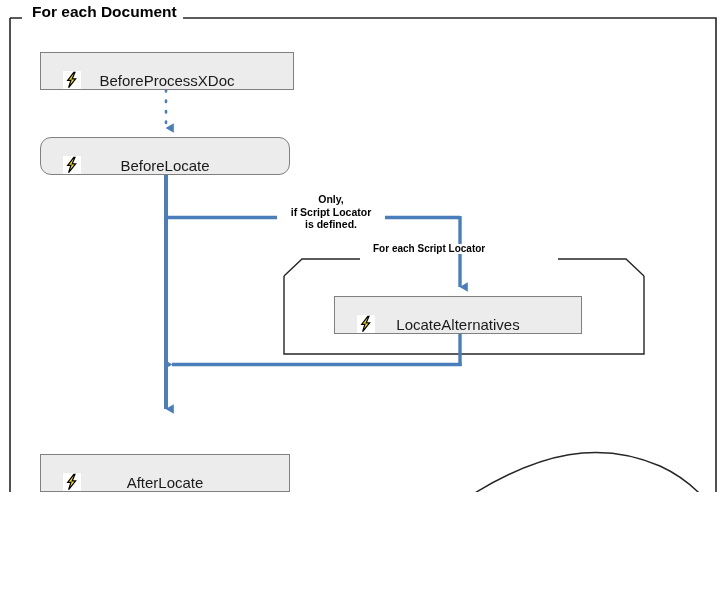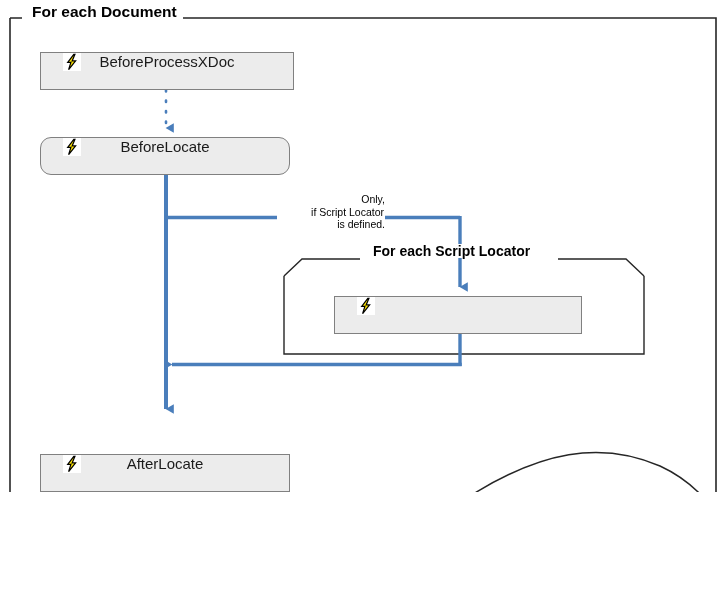--- a/index.html
+++ b/index.html
@@ -37,32 +37,32 @@
   }
   #group-title-document {
     left: 26px;
     top: 4px;
     font-size: 15.5px;
     padding: 0 6px;
   }
   #group-title-script-locator {
     left: 366px;
     top: 244px;
-    font-size: 14px;
+    font-size: 10px;
     padding: 0 7px;
   }
 
   
   .node {
     position: absolute;
     box-sizing: border-box;
     background: #ececec;
     border: 1px solid #808080;
     display: flex;
-    align-items: flex-start;
+    align-items: flex-end;
     height: 38px;
   }
   .node-icon {
     flex: 0 0 auto;
     width: 18px;
     height: 18px;
     margin-left: 22px;
     background: #ffffff;
     display: block;
   }
@@ -79,26 +79,27 @@
   #node-before-locate       { left: 40px; top: 137px; width: 250px; border-radius: 11px; }
   #node-locate-alternatives { left: 334px; top: 296px; width: 248px; }
   #node-after-locate        { left: 40px; top: 418px; width: 250px; margin-top: 36px; }
 
   
   #edge-label-script-locator {
     position: absolute;
     left: 277px;
     top: 193px;
     width: 108px;
-    text-align: right;
+    text-align: center;
     font-family: "Liberation Sans", sans-serif;
     font-size: 10.5px;
     line-height: 12.5px;
     color: #000000;
     white-space: nowrap;
+    font-weight: bold;
   }
   #edge-label-script-locator span { display: block; background: #ffffff; }
   #edge-label-script-locator span.mid { padding: 0 1px; }
 </style>
 </head>
 <body>
 
 <div id="canvas">
 
   <svg id="diagram-svg" viewBox="0 0 726 608" xmlns="http://www.w3.org/2000/svg">
@@ -162,20 +163,21 @@
       <path d="M9.6,1.2 L4.2,8.4 L7.0,8.4 L5.0,14.8 L11.2,7.0 L8.2,7.0 L10.6,1.2 Z" fill="#ffe400" stroke="#000000" stroke-width="1.1" stroke-linejoin="miter"></path>
     </svg>
     <span class="node-label">BeforeLocate</span>
   </div>
 
   <div class="node" id="node-locate-alternatives">
     <svg class="node-icon" viewBox="0 0 16 16">
       <rect x="0" y="0" width="16" height="16" fill="#ffffff"></rect>
       <path d="M9.6,1.2 L4.2,8.4 L7.0,8.4 L5.0,14.8 L11.2,7.0 L8.2,7.0 L10.6,1.2 Z" fill="#ffe400" stroke="#000000" stroke-width="1.1" stroke-linejoin="miter"></path>
     </svg>
+    <span class="node-label">LocateAlternatives</span>
   </div>
 
   <div class="node" id="node-after-locate">
     <svg class="node-icon" viewBox="0 0 16 16">
       <rect x="0" y="0" width="16" height="16" fill="#ffffff"></rect>
       <path d="M9.6,1.2 L4.2,8.4 L7.0,8.4 L5.0,14.8 L11.2,7.0 L8.2,7.0 L10.6,1.2 Z" fill="#ffe400" stroke="#000000" stroke-width="1.1" stroke-linejoin="miter"></path>
     </svg>
     <span class="node-label">AfterLocate</span>
   </div>
 

